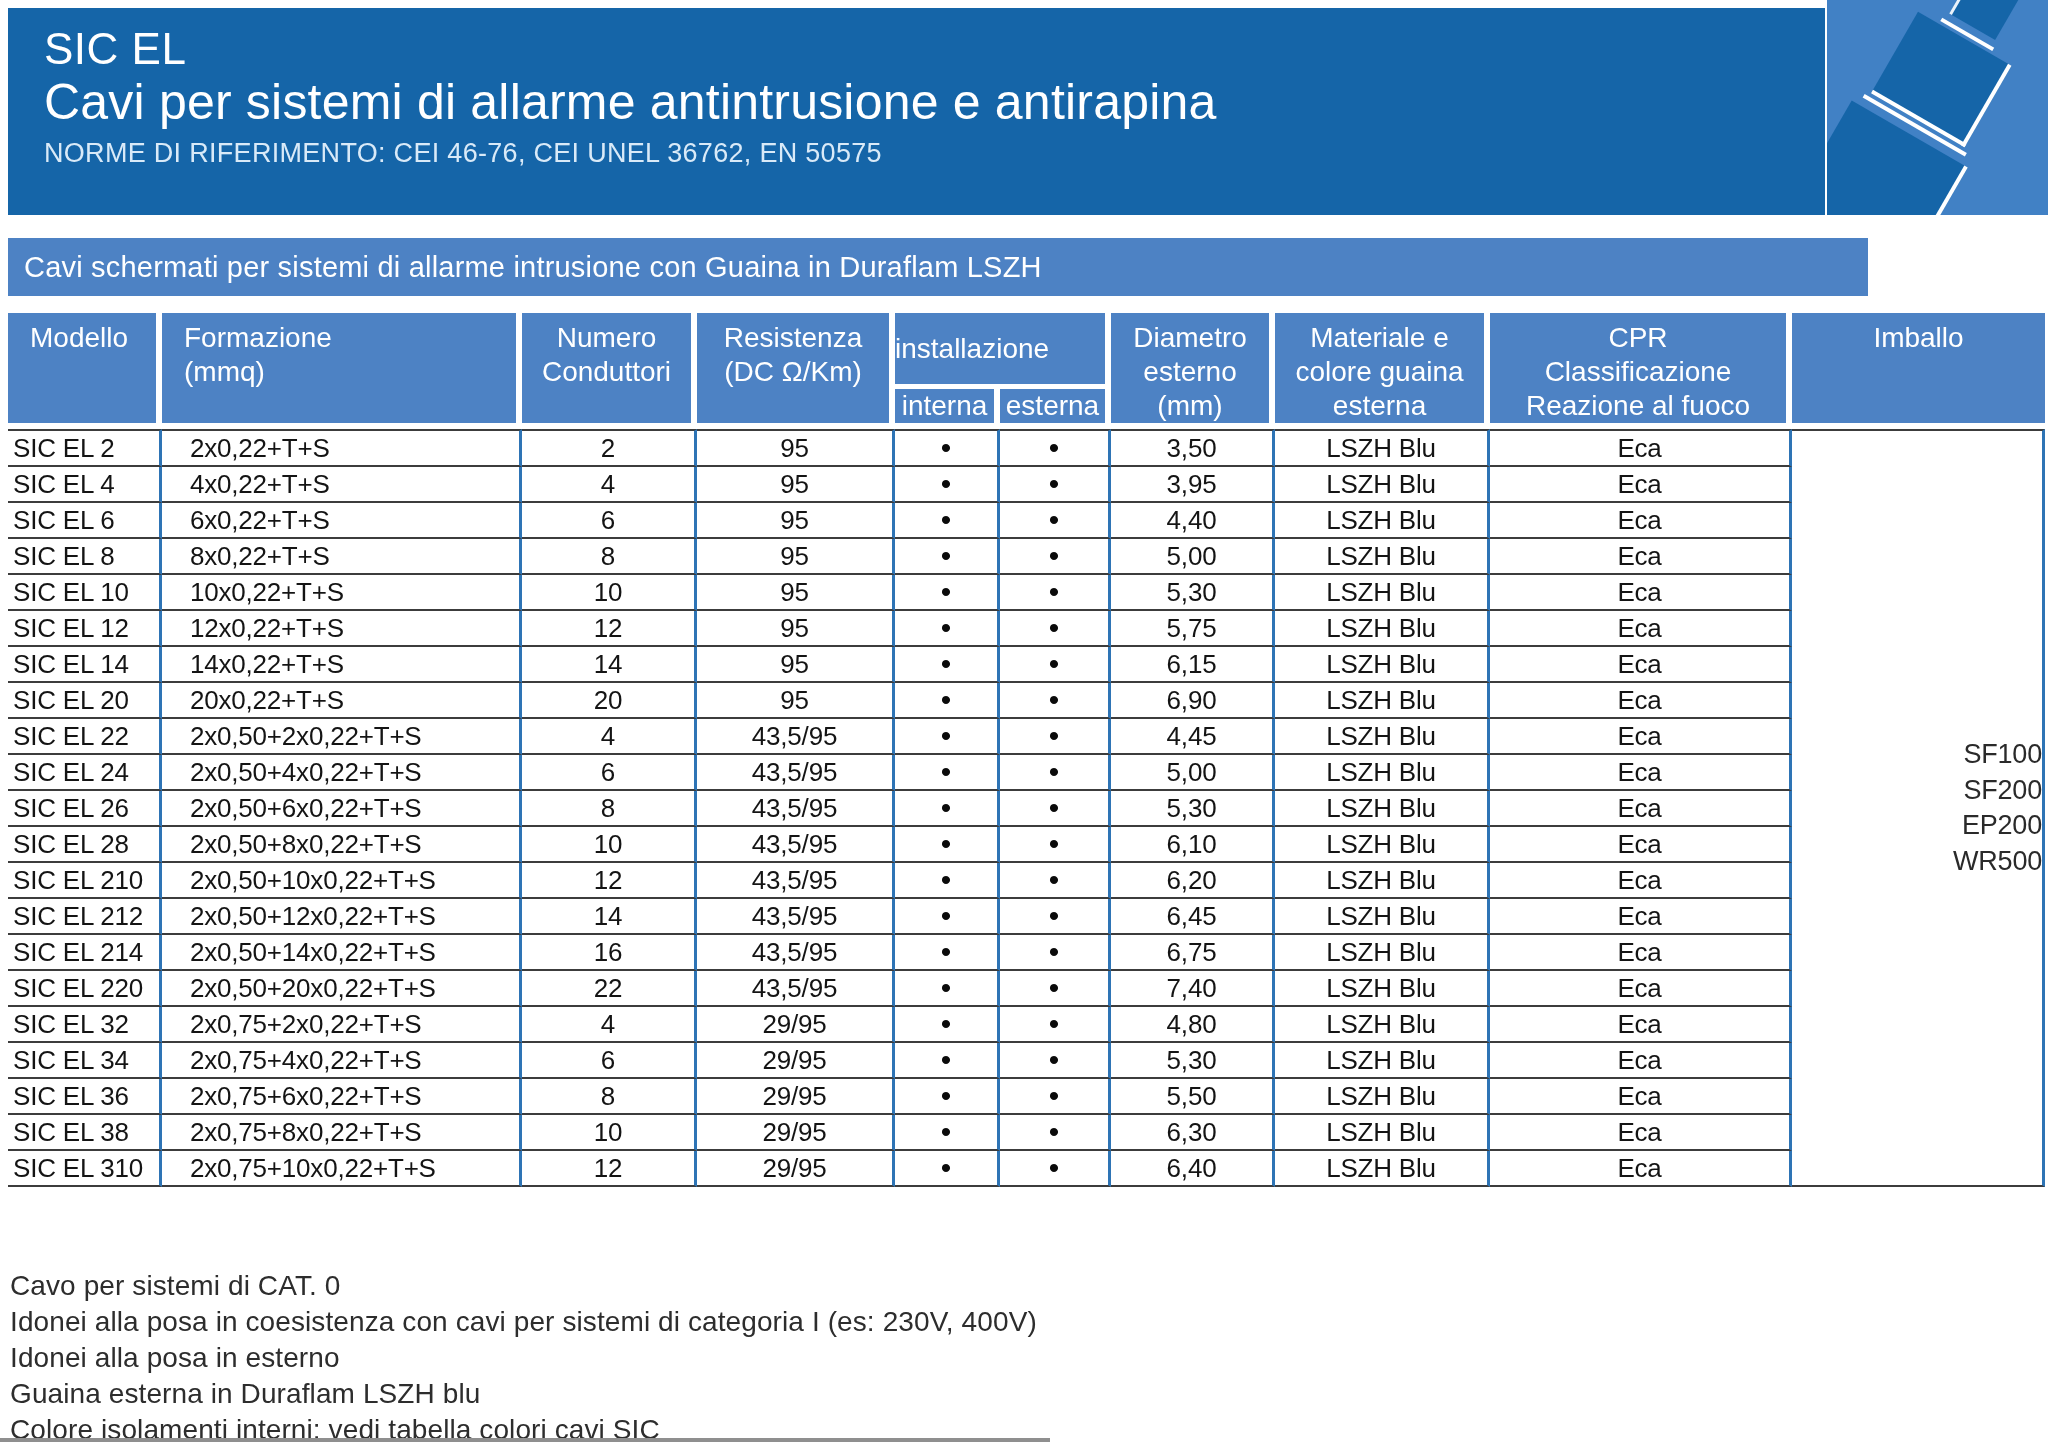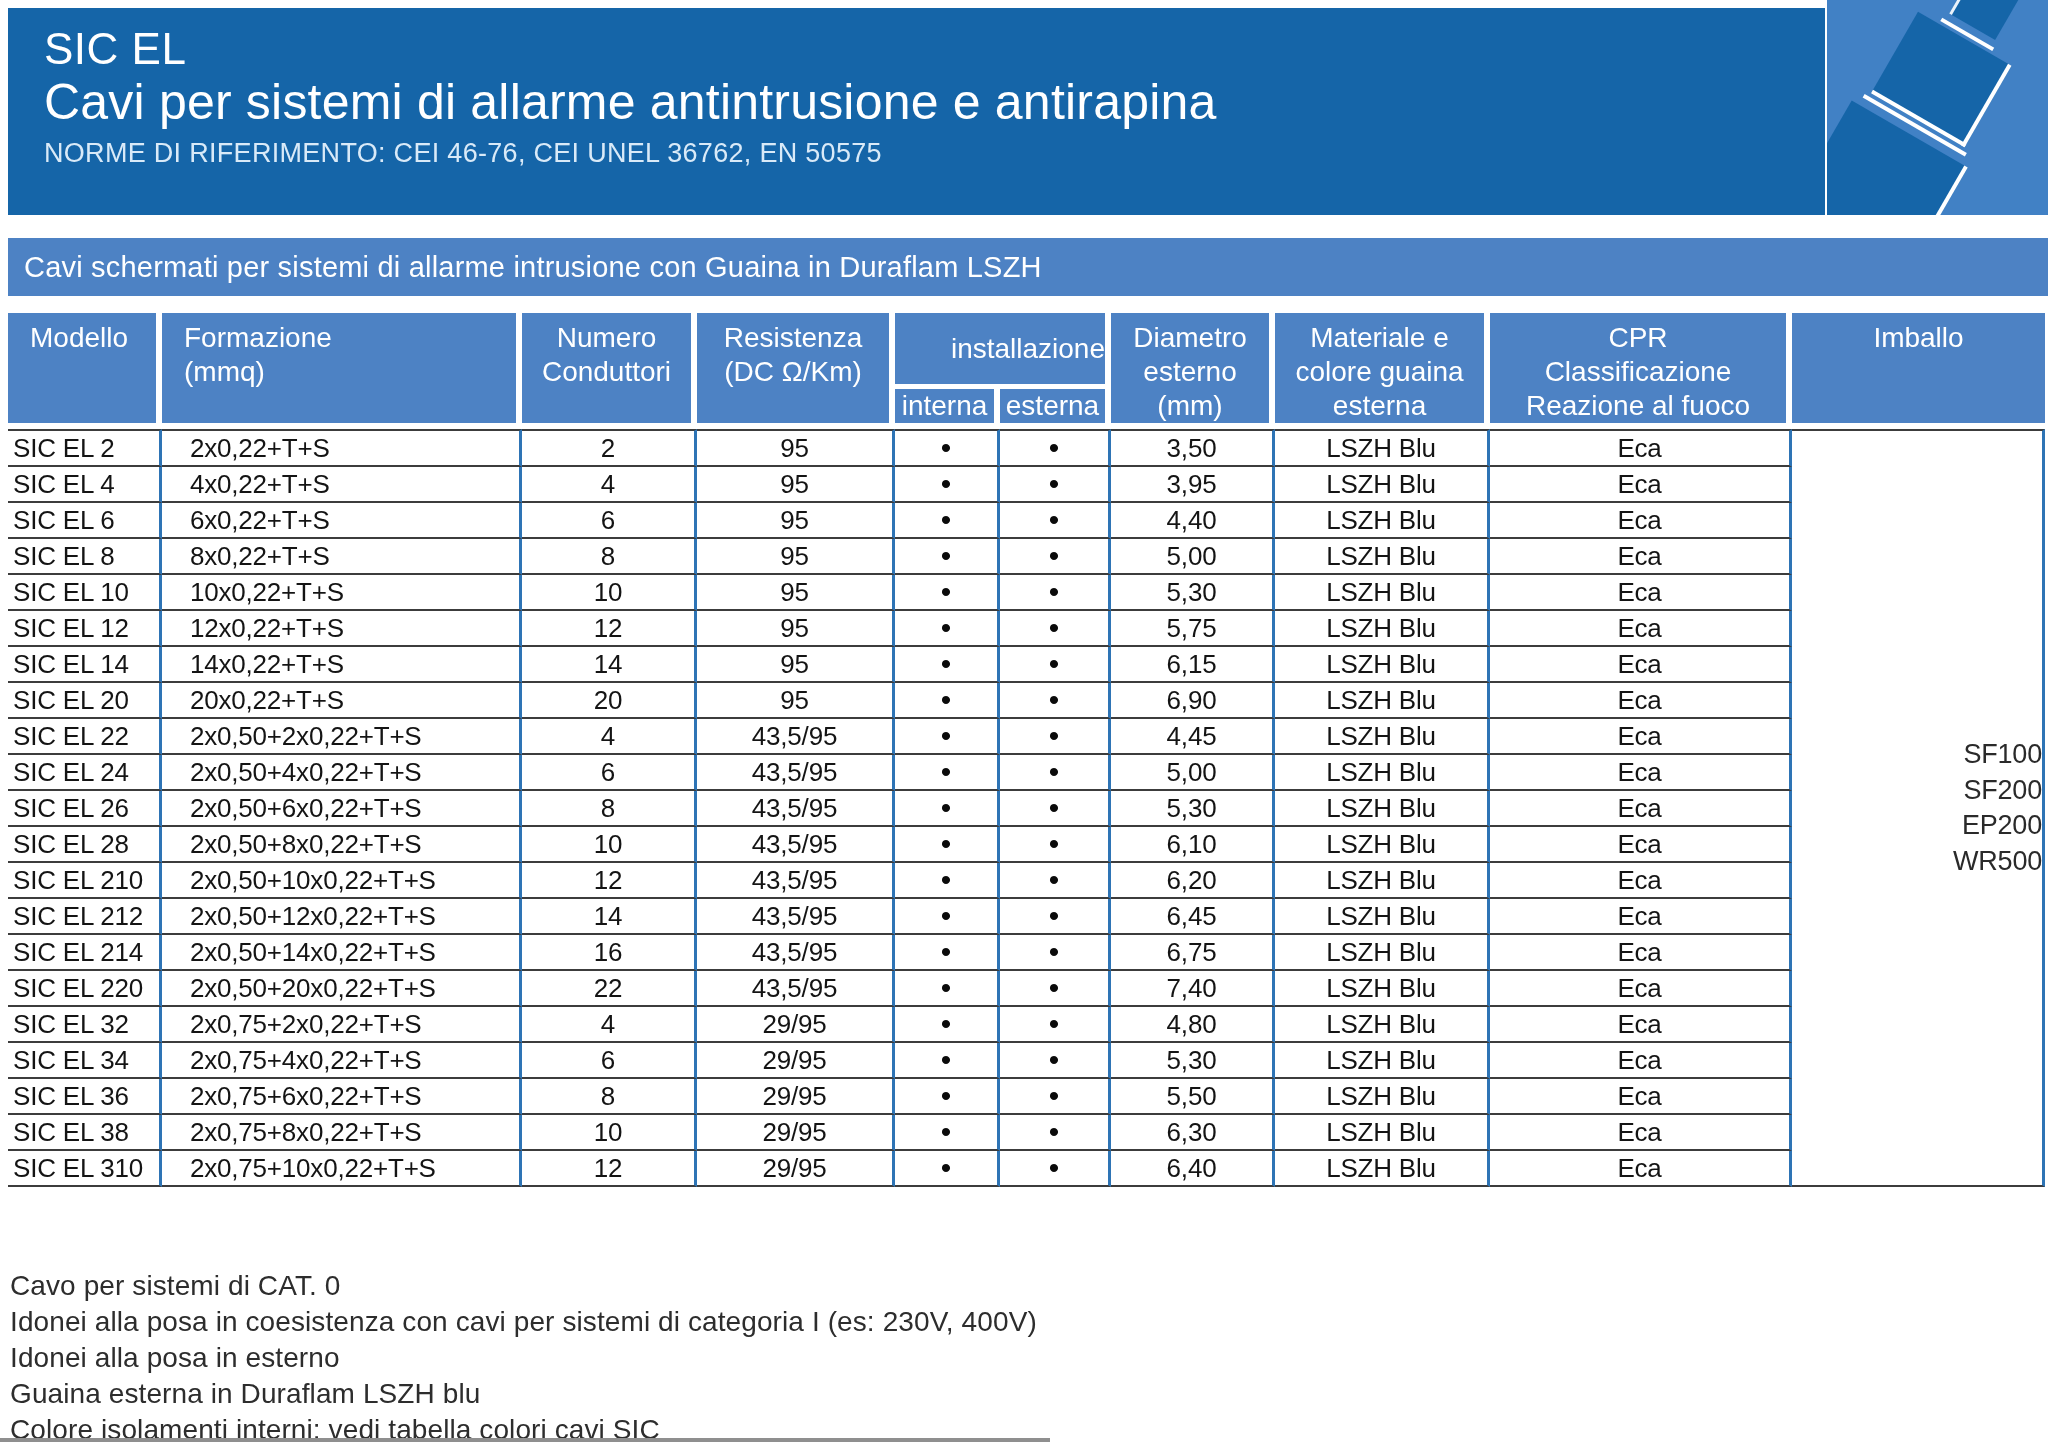--- a/index.html
+++ b/index.html
@@ -17,39 +17,39 @@
   .corner{position:absolute;left:1827px;top:0;width:221px;height:215px;background:#4181c5;overflow:hidden;}
   .cable{position:absolute;left:28px;top:-58px;width:132px;height:345px;
          transform:rotate(30deg);display:flex;flex-direction:column;align-items:center;}
   .cable .seg1{width:50px;height:76px;background:#1565a8;border-left:3px solid #eaf2fa;}
   .cable .gap1{height:7px;width:60px;border-bottom:4px solid #ffffff;}
   .cable .seg2{width:104px;height:96px;background:#1565a8;border-right:4px solid #ffffff;border-bottom:4px solid #ffffff;margin-top:3px;}
   .cable .gap2{height:6px;width:118px;border-top:4px solid #ffffff;margin-top:4px;}
   .cable .seg3{width:130px;height:160px;background:#1565a8;border-right:4px solid #ffffff;margin-top:2px;}
 
   
-  .banner{position:absolute;left:8px;top:238px;width:2040px;height:58px;background:#4d82c4;
+  .banner{position:absolute;left:8px;top:238px;width:1860px;height:58px;background:#4d82c4;
           color:#ffffff;display:flex;align-items:center;box-sizing:border-box;
           padding-left:16px;font-size:29px;letter-spacing:.2px;}
 
   
   table.spec{position:absolute;left:8px;top:313px;width:2037px;border-collapse:separate;
              border-spacing:0;table-layout:fixed;}
   table.spec th,table.spec td{box-sizing:border-box;overflow:hidden;}
 
   th{background:#4d82c4;color:#ffffff;font-size:28px;font-weight:normal;line-height:1.22;
      white-space:pre-line;padding:0;}
   th.gapR{border-right:6px solid #ffffff;}
   th.gapB{border-bottom:6px solid #ffffff;}
   th.h-top{vertical-align:top;padding-top:8px;}
   th.h-left{text-align:left;padding-left:22px;}
   th.h-center{text-align:center;}
   th.row1{height:76px;}
   th.sub{height:35px;vertical-align:middle;text-align:center;}
-  th.inst{vertical-align:middle;text-align:right;border-bottom:5px solid #ffffff;}
+  th.inst{vertical-align:middle;text-align:left;border-bottom:5px solid #ffffff;}
 
   td{background:#ffffff;color:#141414;font-size:26px;height:35.6px;vertical-align:middle;
      border-bottom:2px solid #3c3c3c;padding:0;letter-spacing:-0.2px;}
   tr.first td{border-top:2px solid #3c3c3c;margin-left:45px;}
   td.vline{border-right:3px solid #2e74b5;}
   td.c-mod{text-align:left;padding-left:5px;}
   td.c-for{text-align:left;padding-left:28px;}
   td.c-cen{text-align:center;}
   td.c-dot{text-align:center;font-size:30px;color:#0a0a0a;}
   td.c-imb{text-align:right;vertical-align:middle;white-space:pre-line;line-height:1.32;

